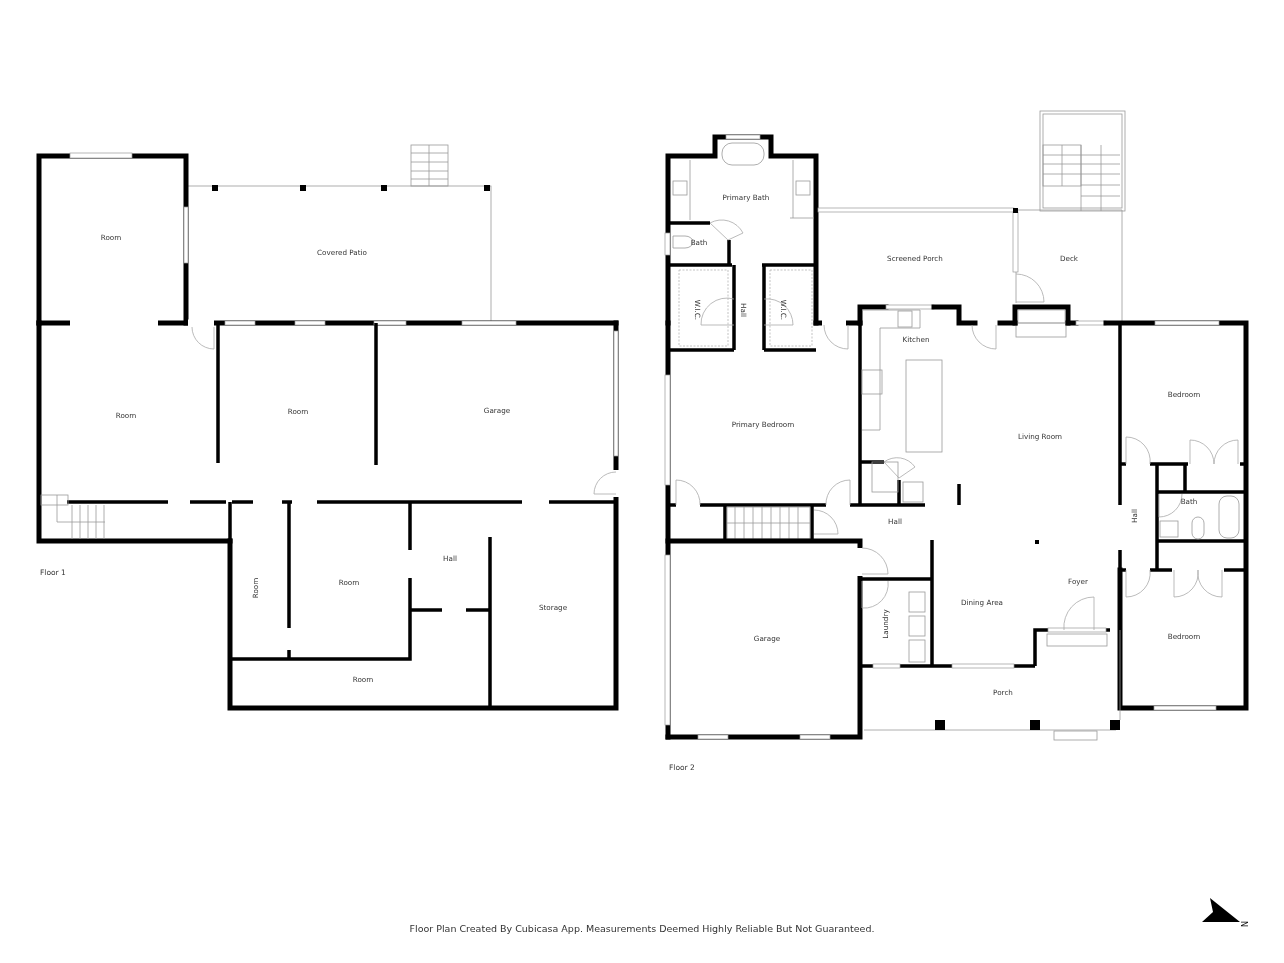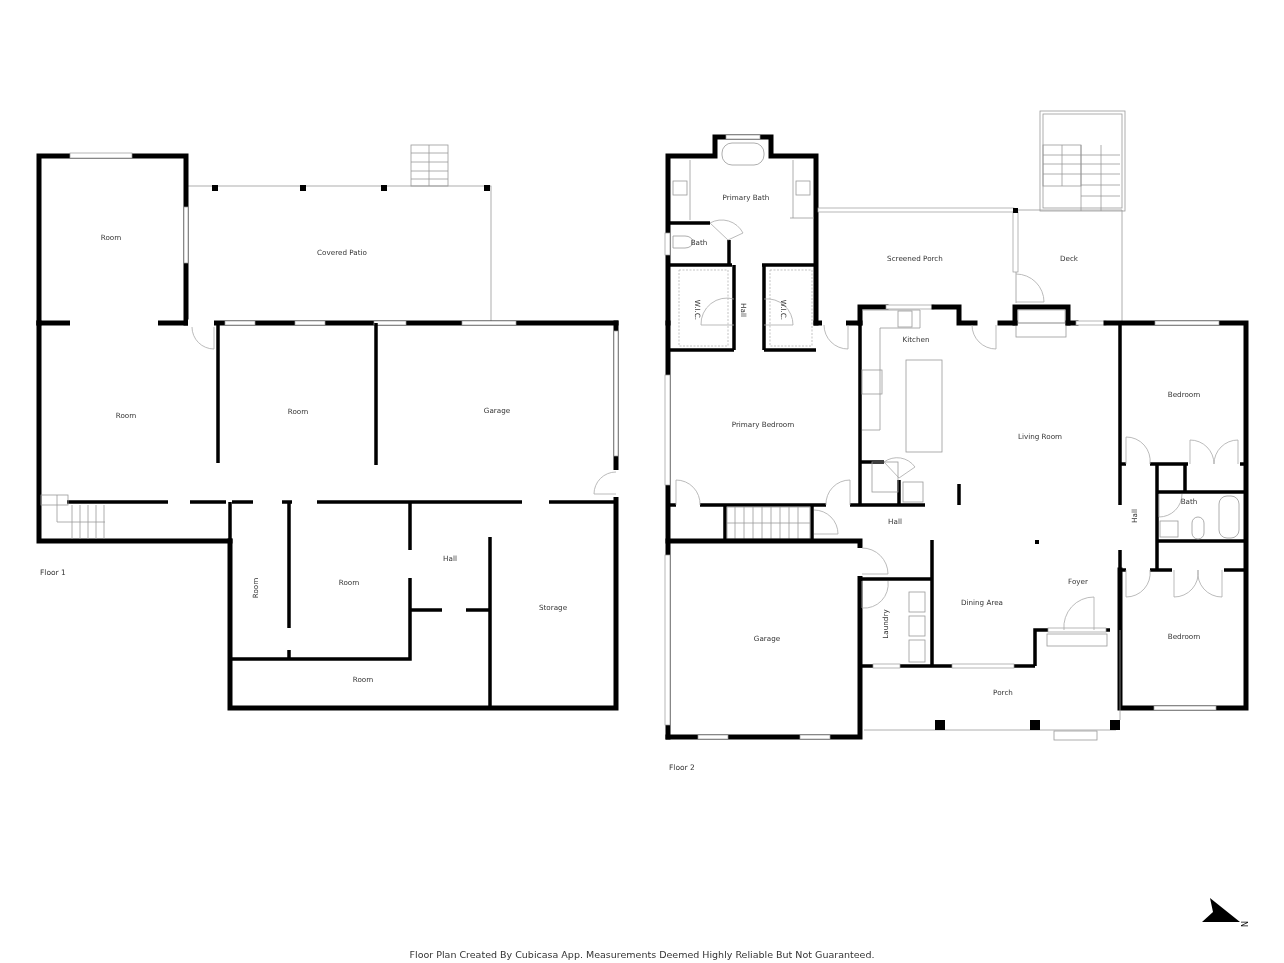--- a/index.html
+++ b/index.html
@@ -1,21 +1,21 @@
 <!DOCTYPE html>
 <html><head>
 <meta charset="utf-8">
 <style>
   html, body { margin: 0; padding: 0; background: #ffffff; }
   body { width: 1284px; height: 963px; position: relative; overflow: hidden;
          font-family: "DejaVu Sans", "Liberation Sans", sans-serif; }
   svg { position: absolute; left: 0; top: 0; }
   .lbl { font-family: "DejaVu Sans", sans-serif; font-size: 7.2px; fill: #333; text-anchor: middle; dominant-baseline: middle; }
   .floor-lbl { font-family: "DejaVu Sans", sans-serif; font-size: 7.5px; fill: #333; }
-  .footer { position: absolute; left: 0; width: 1284px; top: 949px; text-align: center;
+  .footer { position: absolute; left: 0; width: 1284px; top: 923px; text-align: center;
             font-family: "DejaVu Sans", sans-serif; font-size: 9.5px; color: #333; }
   .w { stroke: #000; stroke-width: 5; fill: none; stroke-linecap: square; }
   .wt { stroke: #000; stroke-width: 3.5; fill: none; }
   .thin { stroke: #aaa; stroke-width: 0.8; fill: none; }
   .thin2 { stroke: #999; stroke-width: 0.8; fill: none; }
   .dash { stroke: #aaa; stroke-width: 0.7; fill: none; stroke-dasharray: 2 1.5; }
   .win { fill: #fff; stroke: #999; stroke-width: 0.7; }
   .gap { stroke: #fff; stroke-width: 7; }
   .post { fill: #000; }
 </style>

